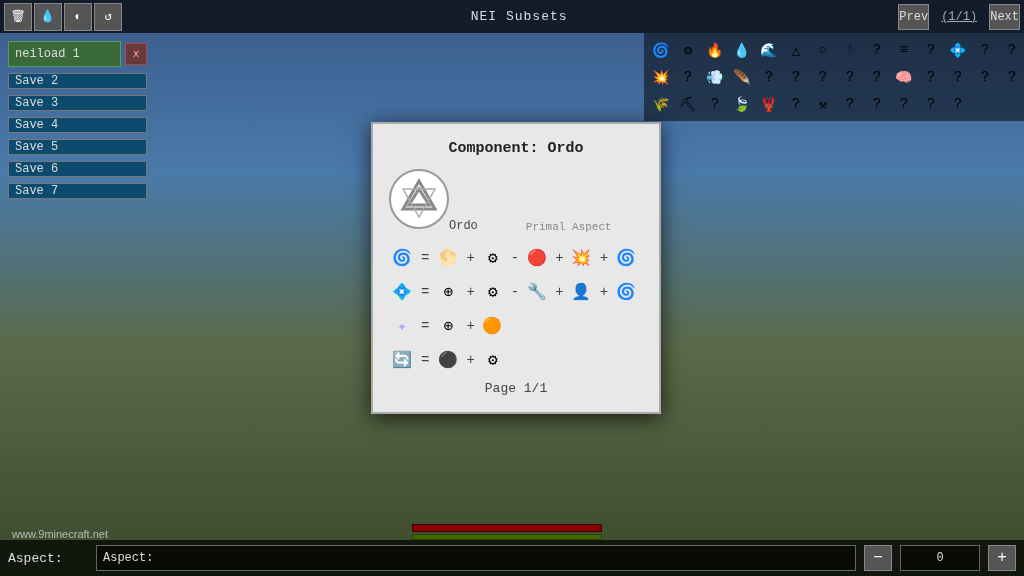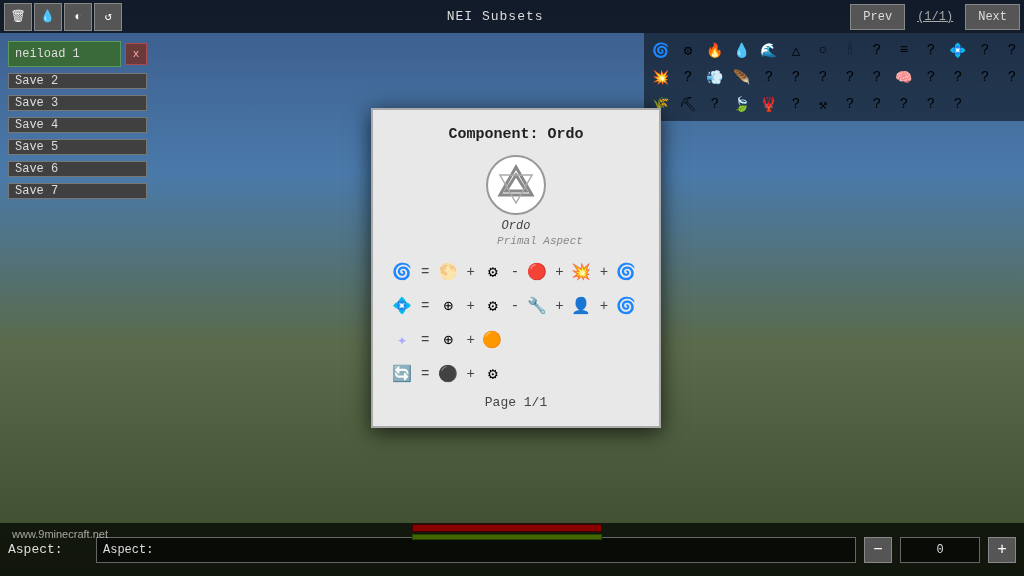--- a/index.html
+++ b/index.html
@@ -97,21 +97,21 @@
     }
 
     .top-bar-right {
       display: flex;
       align-items: center;
       gap: 4px;
       padding-right: 4px;
     }
 
     .nav-btn {
-      padding: 4px 12px;
+      padding: 4px 0;
       background: #555;
       border: 1px solid #888;
       color: #ddd;
       font-family: 'Courier New', monospace;
       font-size: 12px;
       cursor: pointer;
       height: 26px;
     }
 
     .page-indicator {
@@ -161,21 +161,21 @@
 
     .save-slot-row {
       display: flex;
       align-items: center;
       gap: 4px;
     }
 
     .save-slot-btn {
       flex: 1;
       height: 26px;
-      background: #404040;
+      background: #0c4a6e;
       border: 1px solid #777;
       color: #ddd;
       font-family: 'Courier New', monospace;
       font-size: 12px;
       cursor: pointer;
       text-align: left;
       padding-left: 6px;
     }
     .save-slot-btn.active { background: #3a6a3a; border-color: #5a9a5a; }
 
@@ -191,21 +191,21 @@
       justify-content: center;
       font-size: 11px;
     }
 
     
     .bottom-bar {
       position: absolute;
       bottom: 0;
       left: 0;
       right: 0;
-      height: 53px;
+      height: 36px;
       background: rgba(0,0,0,0.7);
       z-index: 10;
       display: flex;
       align-items: center;
       padding: 0 8px;
       gap: 8px;
     }
 
     .bottom-input-label {
       color: #ddd;
@@ -274,24 +274,23 @@
     .modal-title {
       text-align: center;
       font-size: 15px;
       color: #222;
       margin-bottom: 12px;
       font-weight: bold;
     }
 
     .modal-aspect {
       display: flex;
-      flex-direction: column;
-      align-items: center;
+      flex-direction: row;
+      align-items: flex-end;
       margin-bottom: 12px;
-      font-style: italic;
     }
 
     .aspect-icon {
       width: 60px;
       height: 60px;
       border: 2px solid #999;
       border-radius: 50%;
       background: white;
       display: flex;
       align-items: center;

